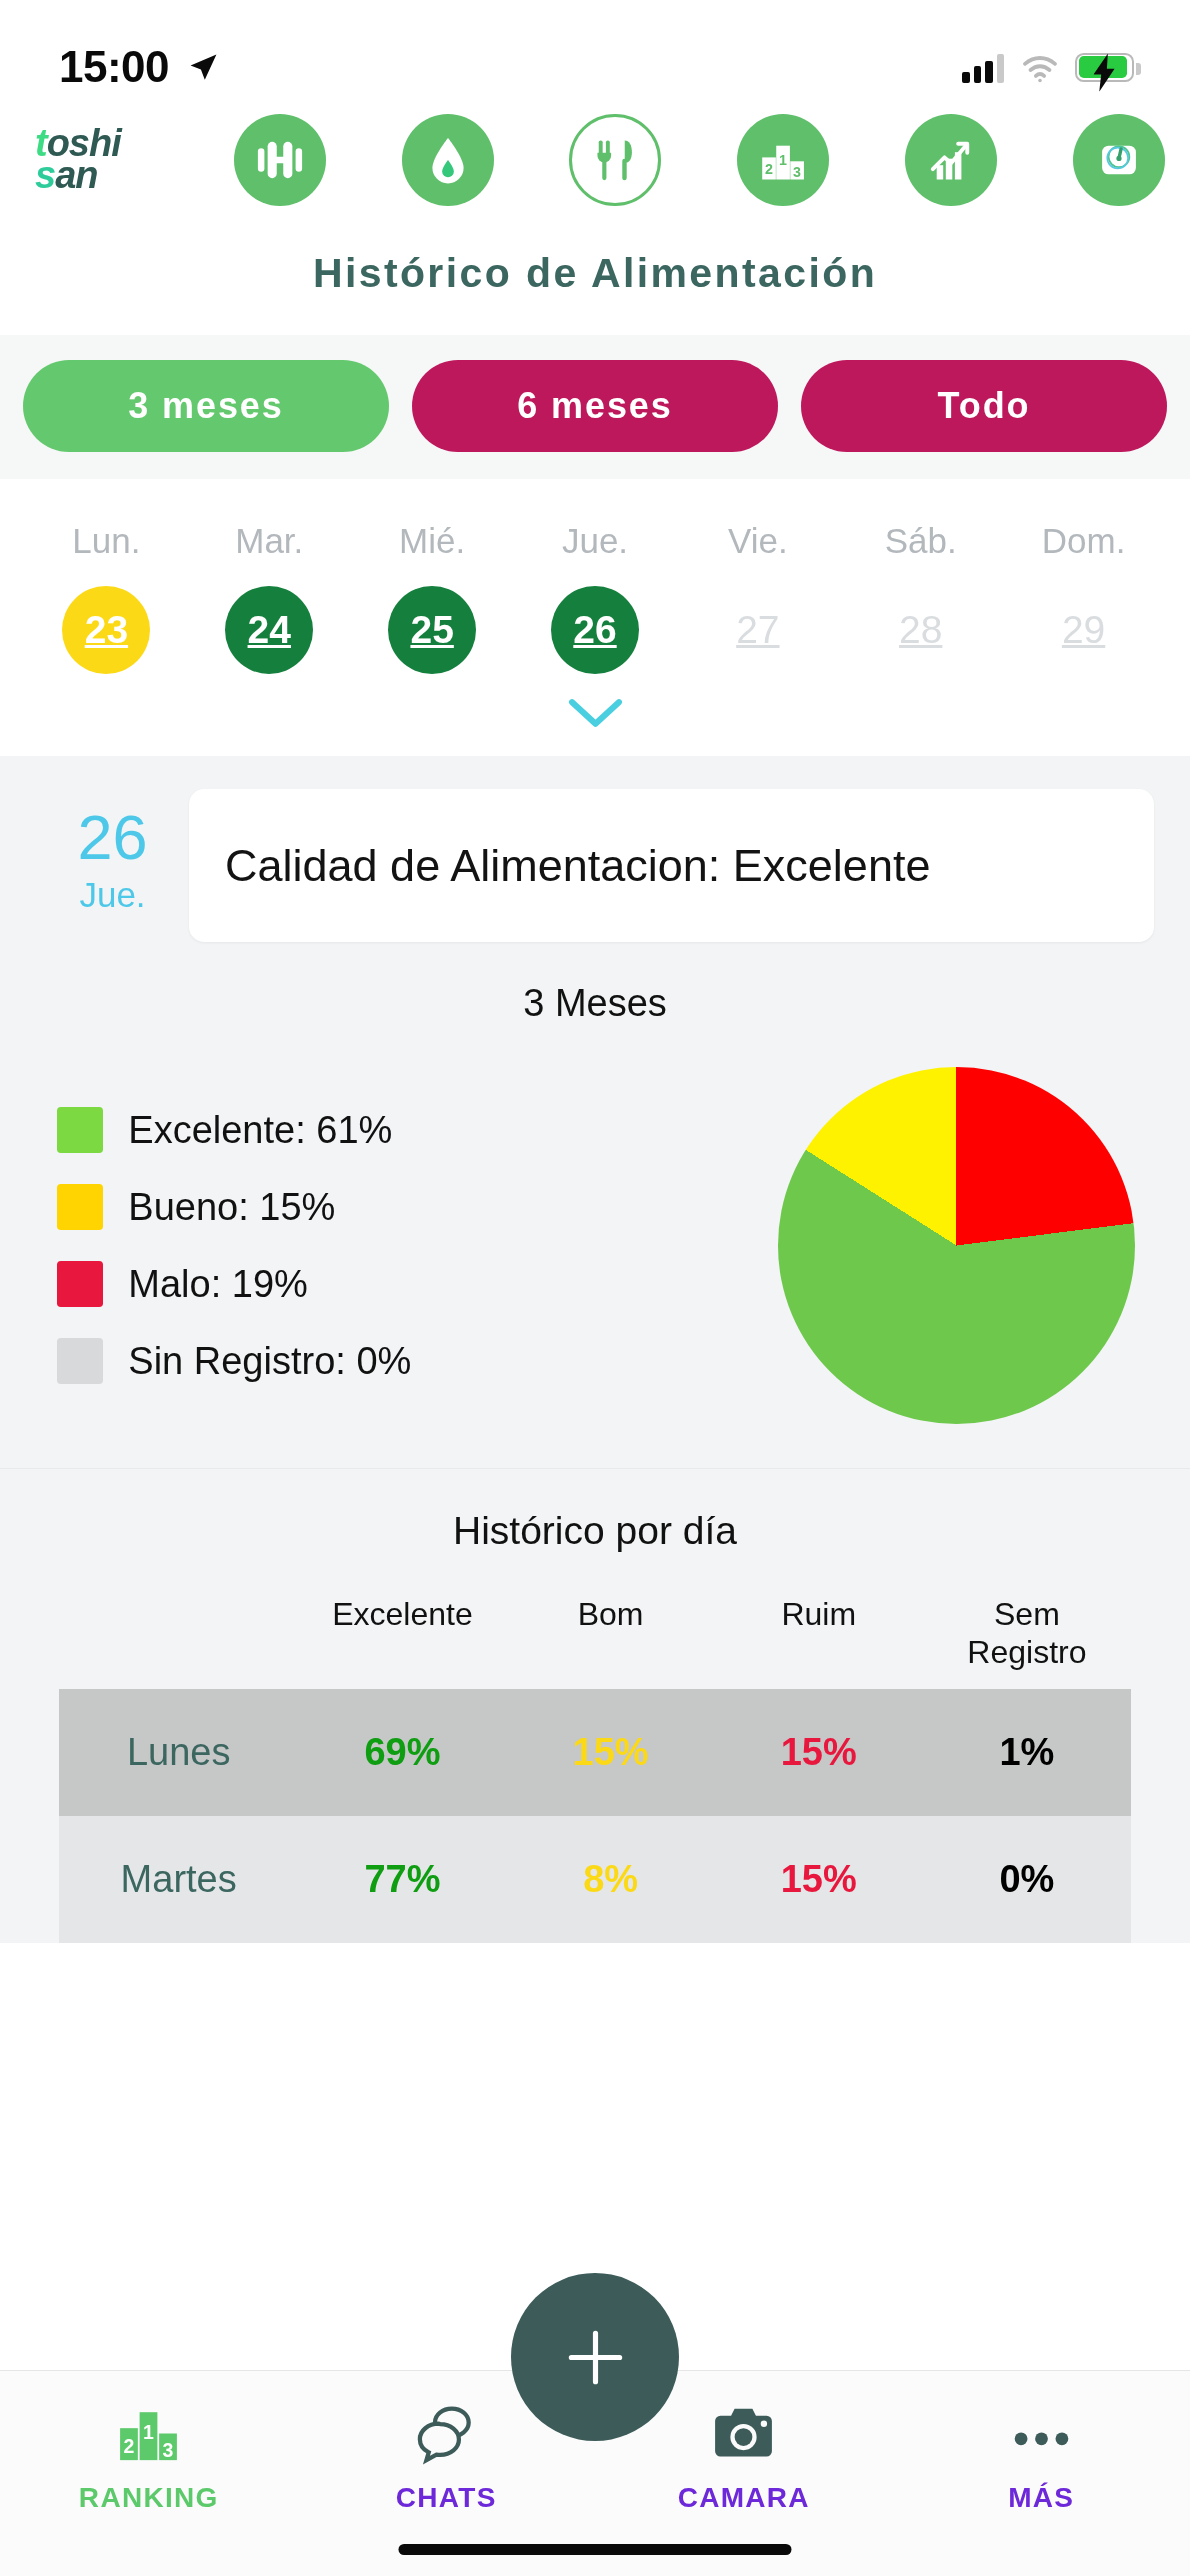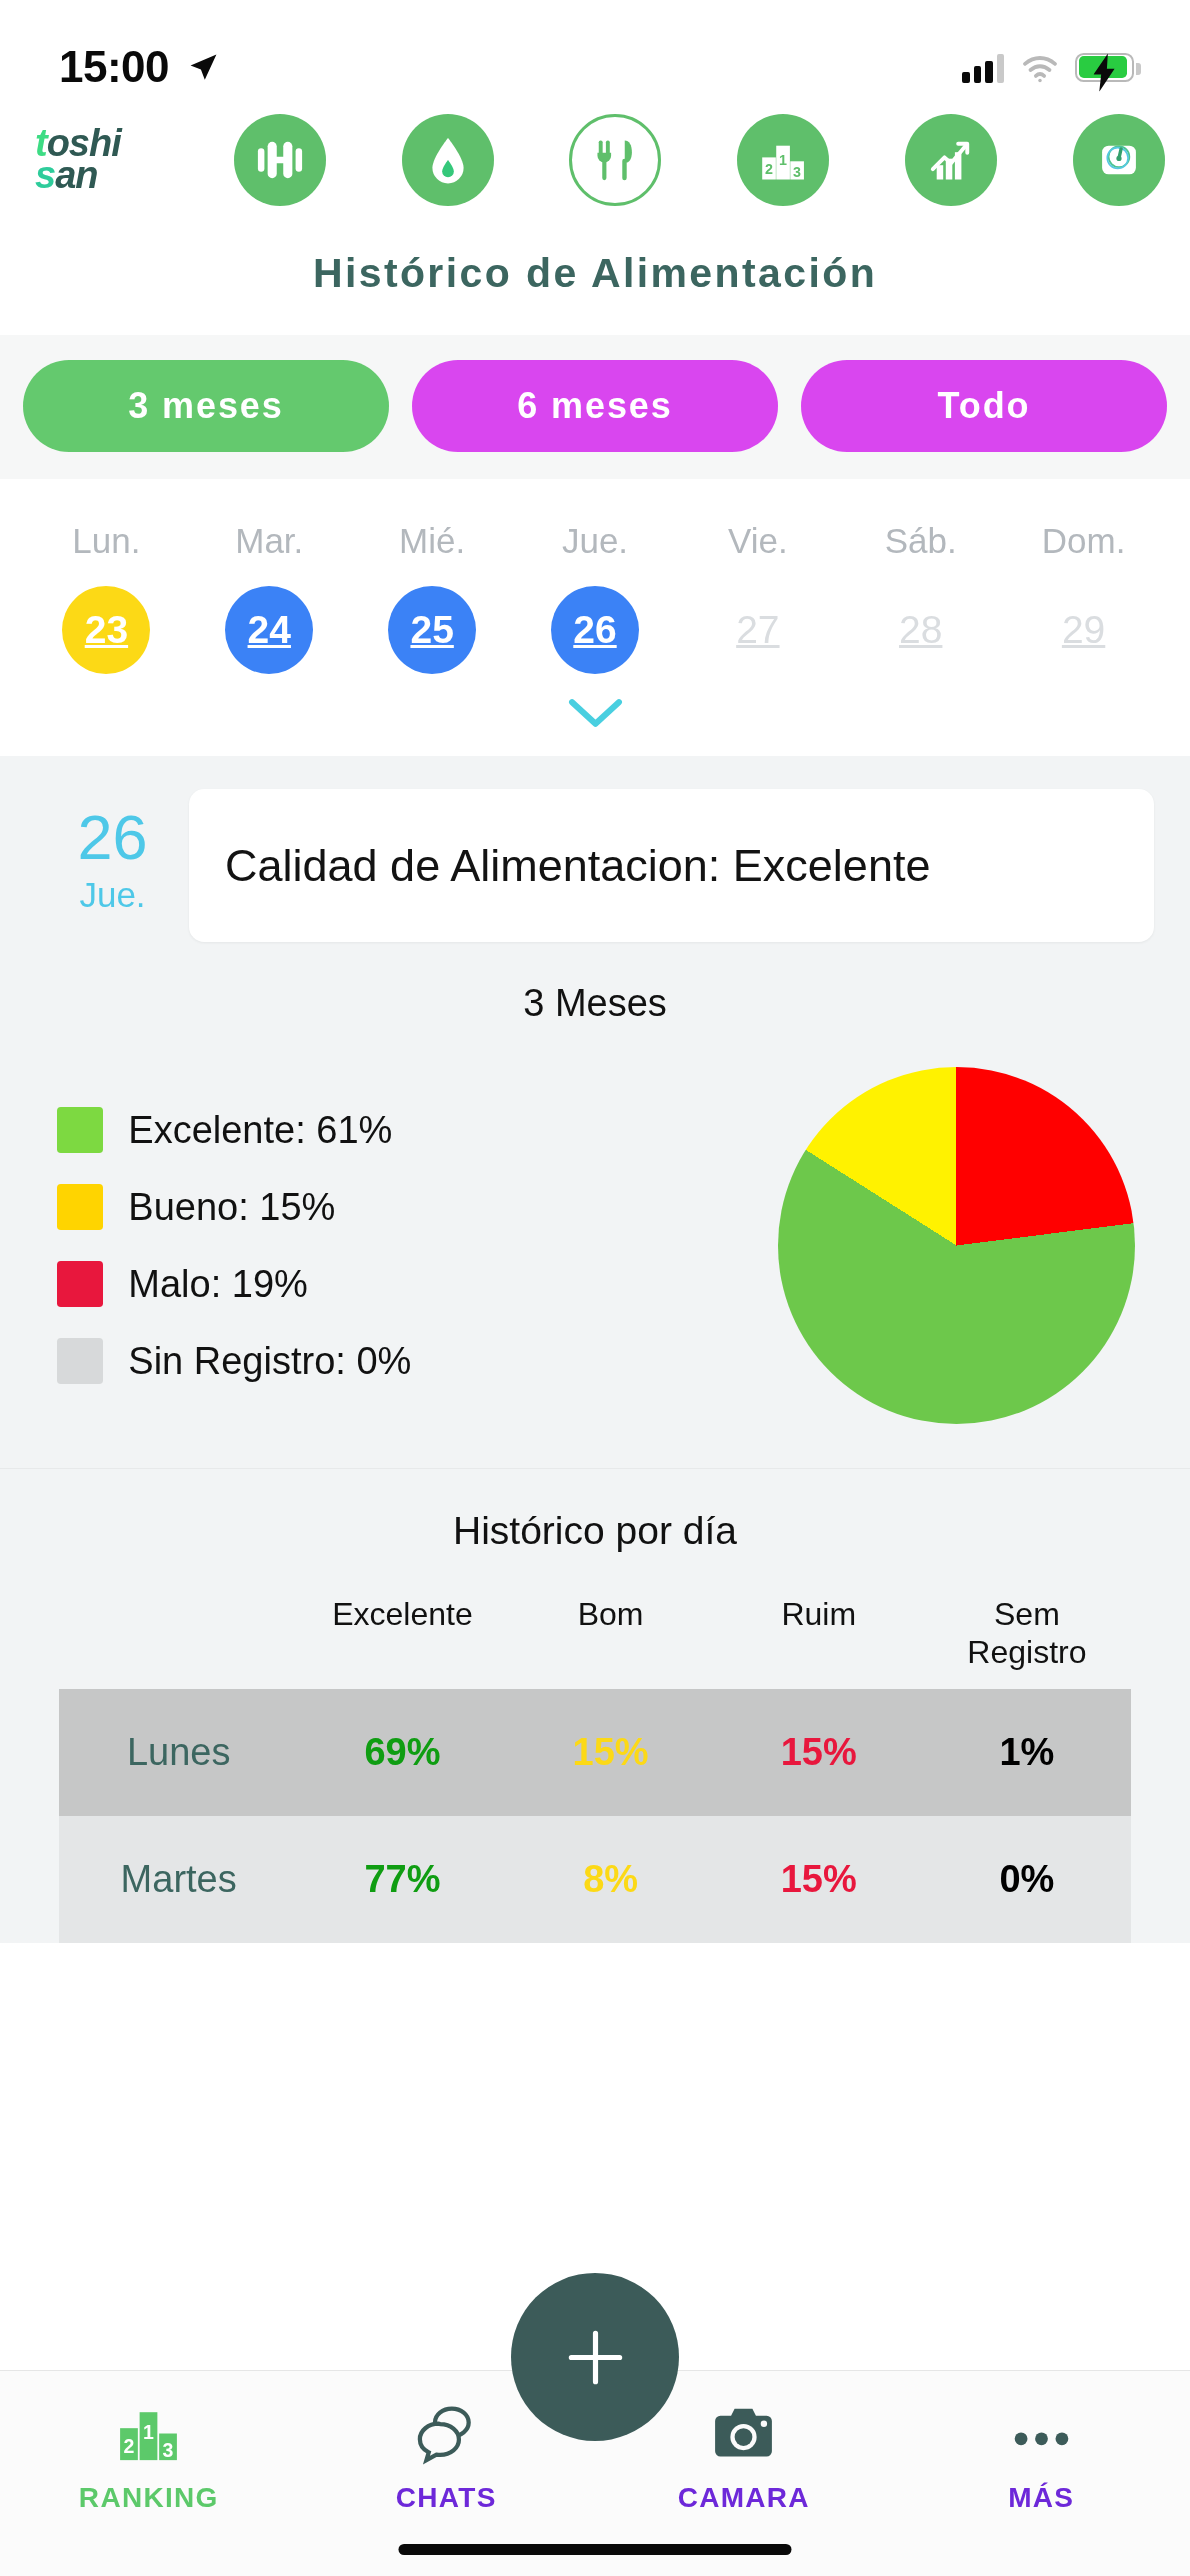--- a/index.html
+++ b/index.html
@@ -54,34 +54,34 @@
   
   .page-title{
     text-align:center; color:#3c6660; font-size:41px; font-weight:700;
     letter-spacing:2.4px; padding:35px 0 38px; background:#fff;
   }
 
   
   .seg-wrap{ background:#f6f7f7; padding:25px 23px 27px; display:flex; gap:23px; }
   .seg{
     flex:1; height:92px; border-radius:46px; display:flex; align-items:center; justify-content:center;
-    font-size:36px; font-weight:700; letter-spacing:1.9px; color:#ffffff; background:#d946ef;
+    font-size:36px; font-weight:700; letter-spacing:1.9px; color:#ffffff; background:#be185d;
   }
   .seg.active{ background:#64c96e; }
 
   
   .week{ background:#fff; padding:42px 0 0; }
   .week-row{ display:flex; padding:0 25px; }
   .wcell{ flex:1; display:flex; flex-direction:column; align-items:center; }
   .wday{ font-size:35px; color:#b3b8bd; margin-bottom:25px; }
   .wnum{
     width:88px;height:88px;border-radius:50%; display:flex;align-items:center;justify-content:center;
     font-size:39px; font-weight:700; color:#fff;text-decoration:underline;
   }
-  .wnum.green{ background:#3b82f6; }
+  .wnum.green{ background:#15803d; }
   .wnum.yellow{ background:#fcd916; }
   .wnum.empty{ background:transparent; color:#dadde0; font-weight:400; }
   .chev{ display:flex; justify-content:center; padding:21px 0 25px; }
   .chev svg{ width:59px;height:36px; color:#49cfe0; }
 
   
   .detail{ background:#f2f4f5; padding:33px 0 0; }
   .detail-row{ display:flex; align-items:flex-start; padding:0 36px; }
   .d-date{ width:153px; text-align:center; padding-top:17px; line-height:1.0;}
   .d-num{ font-size:63px; color:#4ec8e8; font-weight:400;}

